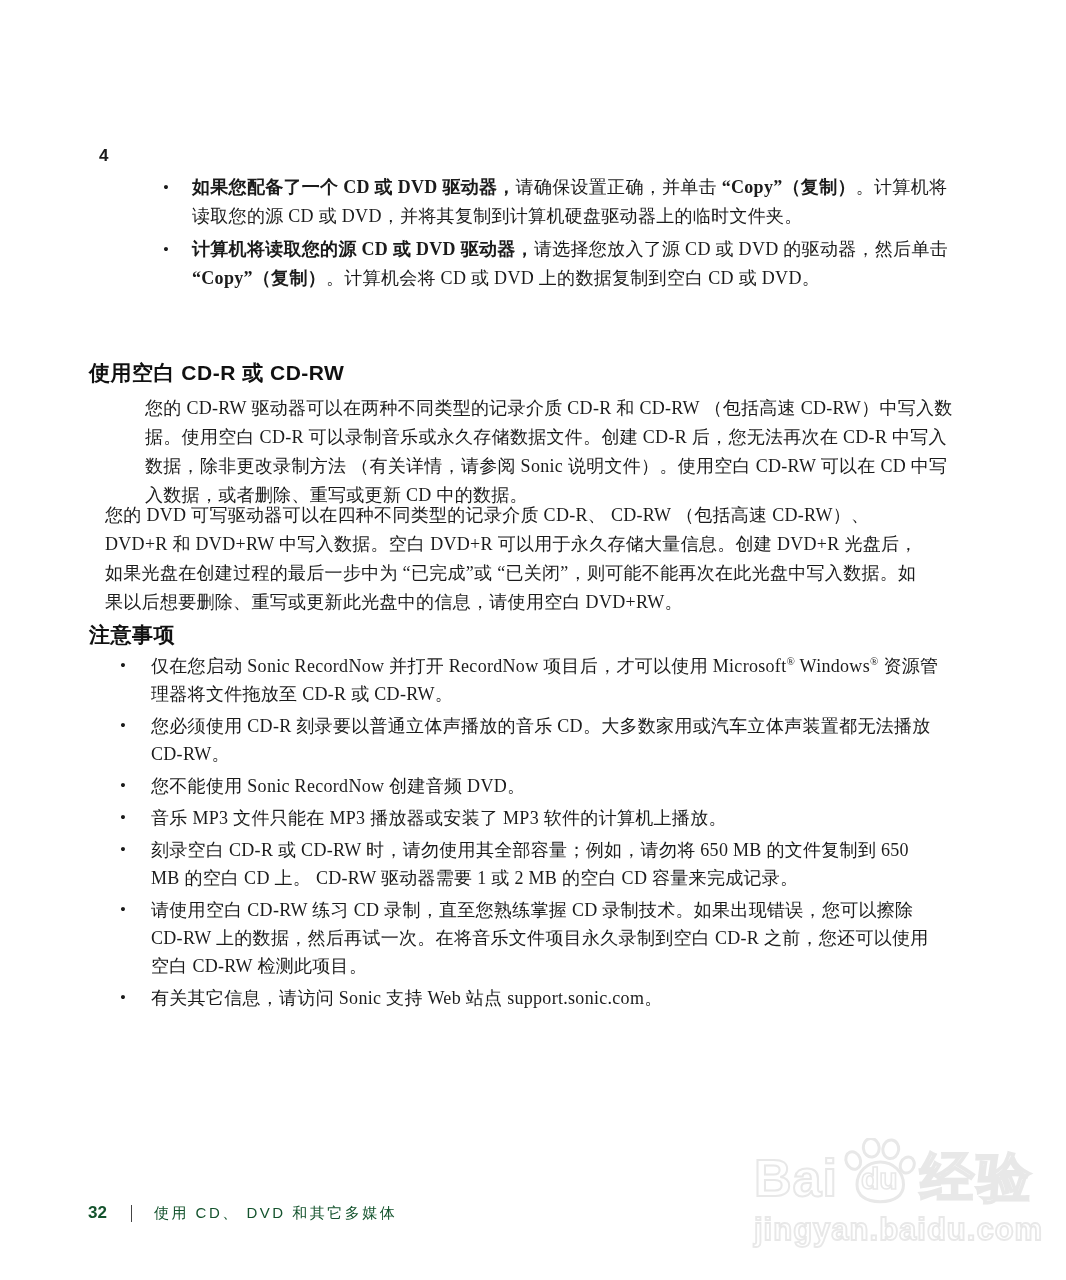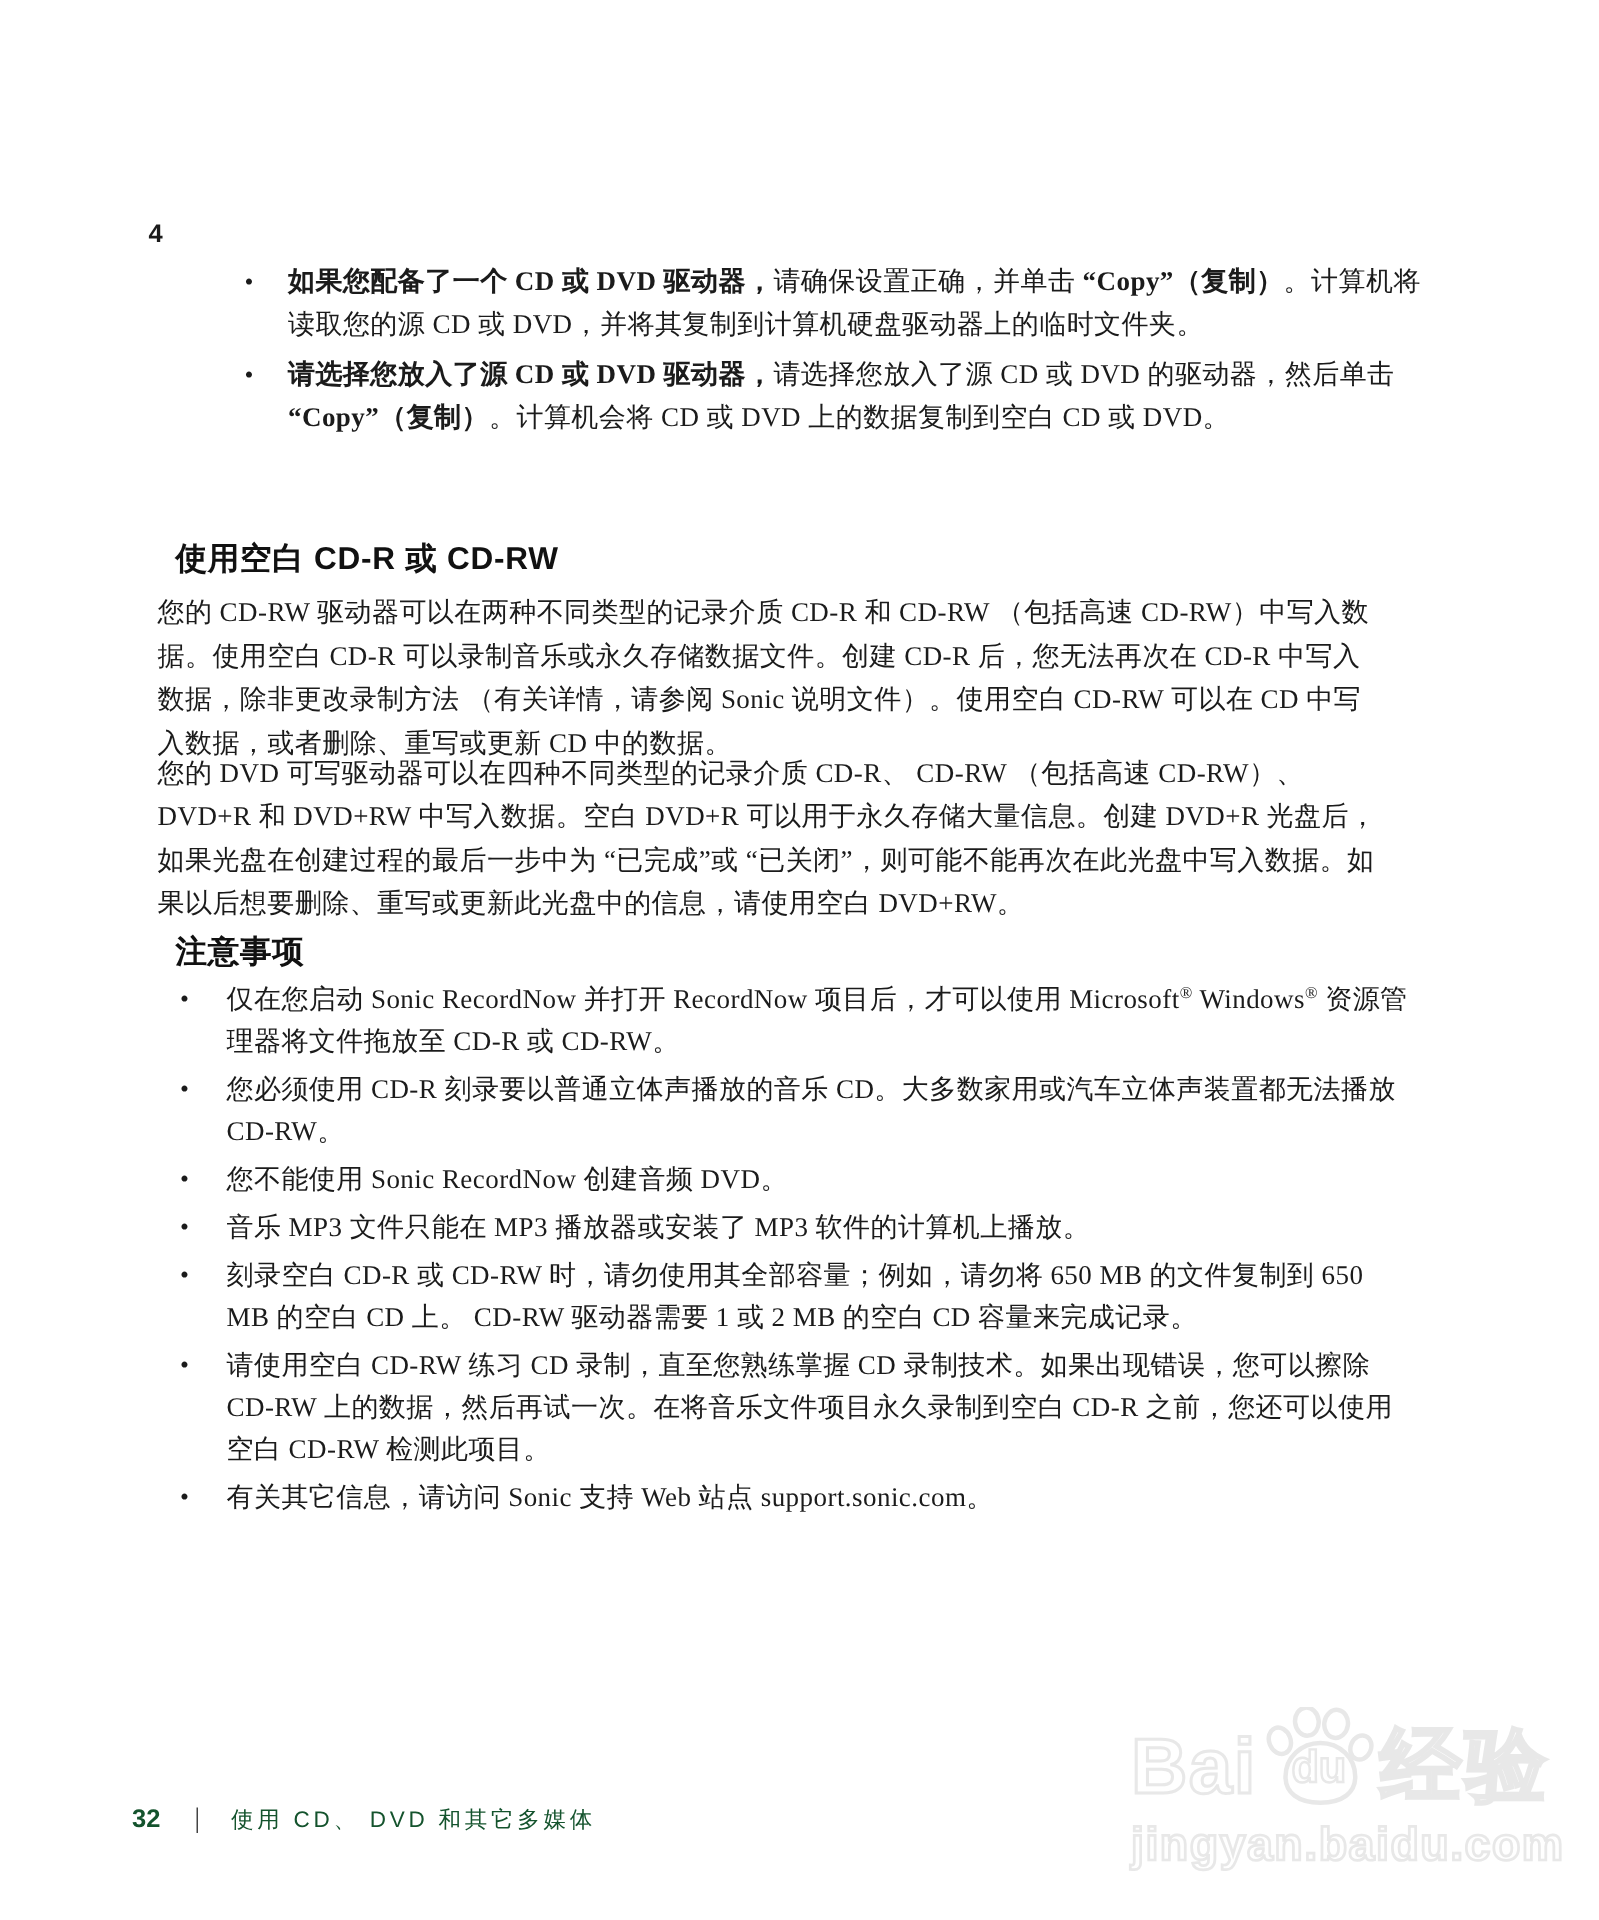--- a/index.html
+++ b/index.html
@@ -16,28 +16,28 @@
   .step-num{font-family:"Liberation Sans","DejaVu Sans",sans-serif;font-weight:bold;font-size:17px;width:48px;flex:0 0 48px;}
   .bullet{display:flex;margin:3px 0 0 64px;width:795px;}
   .bullet.b2{margin-top:4px;}
   .bmark{width:29px;flex:0 0 29px;font-size:17px;}
   .btext{margin:0;width:760px;}
   .subpara{margin:0 0 0 93px;width:760px;}
   .closing{margin:6px 0 0 49px;width:790px;}
   b{font-weight:bold;}
 
   
-  .h{position:absolute;left:117px;margin:0;font-family:"Liberation Sans","DejaVu Sans",sans-serif;
+  .h{position:absolute;left:89px;margin:0;font-family:"Liberation Sans","DejaVu Sans",sans-serif;
      font-weight:bold;font-size:21px;line-height:26px;color:#111;letter-spacing:.5px;}
   .h.blank-cd{top:360px;}
   .h.notes-h{top:622px;}
 
   
   .para{position:absolute;left:105px;width:815px;margin:0;font-size:18px;line-height:29px;letter-spacing:.3px;}
-  .para.p1{top:394px;}
+  .para.p1{top:394px;margin-left:40px;}
   .para.p2{top:501px;}
 
   
   .notes{position:absolute;left:120px;top:652px;width:840px;font-size:18px;line-height:28px;letter-spacing:.3px;}
   .nitem{display:flex;margin-bottom:4px;}
   .nitem .bmark{width:31px;flex:0 0 31px;}
   .ntext{margin:0;width:788px;}
   sup{font-size:11px;line-height:0;vertical-align:super;}
 
   
@@ -70,21 +70,21 @@
     </div>
 
     <div class="bullet">
       <span class="bmark">•</span>
       <p class="btext"><b>如果您配备了一个 CD 或 DVD 驱动器，</b><span>请确保设置正确，并单击 </span><b>“Copy”（复制）</b><span>。计算机将读取您的源 CD 或 DVD，并将其复制到计算机硬盘驱动器上的临时文件夹。</span></p>
     </div>
 
 
     <div class="bullet b2">
       <span class="bmark">•</span>
-      <p class="btext"><b>请选择您放入了源 CD 或 DVD 驱动器，</b><span>请选择您放入了源 CD 或 DVD 的驱动器，然后单击 </span><b>“Copy”（复制）</b><span>。计算机会将 CD 或 DVD 上的数据复制到空白 CD 或 DVD。</span></p>
+      <p class="btext"><b>计算机将读取您的源 CD 或 DVD 驱动器，</b><span>请选择您放入了源 CD 或 DVD 的驱动器，然后单击 </span><b>“Copy”（复制）</b><span>。计算机会将 CD 或 DVD 上的数据复制到空白 CD 或 DVD。</span></p>
     </div>
 
   </div>
 
   <h2 class="h blank-cd">使用空白 CD-R 或 CD-RW</h2>
   <p class="para p1">您的 CD-RW 驱动器可以在两种不同类型的记录介质 CD-R 和 CD-RW （包括高速 CD-RW）中写入数据。使用空白 CD-R 可以录制音乐或永久存储数据文件。创建 CD-R 后，您无法再次在 CD-R 中写入数据，除非更改录制方法 （有关详情，请参阅 Sonic 说明文件）。使用空白 CD-RW 可以在 CD 中写入数据，或者删除、重写或更新 CD 中的数据。</p>
   <p class="para p2">您的 DVD 可写驱动器可以在四种不同类型的记录介质 CD-R、 CD-RW （包括高速 CD-RW）、DVD+R 和 DVD+RW 中写入数据。空白 DVD+R 可以用于永久存储大量信息。创建 DVD+R 光盘后，如果光盘在创建过程的最后一步中为 “已完成”或 “已关闭”，则可能不能再次在此光盘中写入数据。如果以后想要删除、重写或更新此光盘中的信息，请使用空白 DVD+RW。</p>
 
   <h2 class="h notes-h">注意事项</h2>
   <div class="notes">

